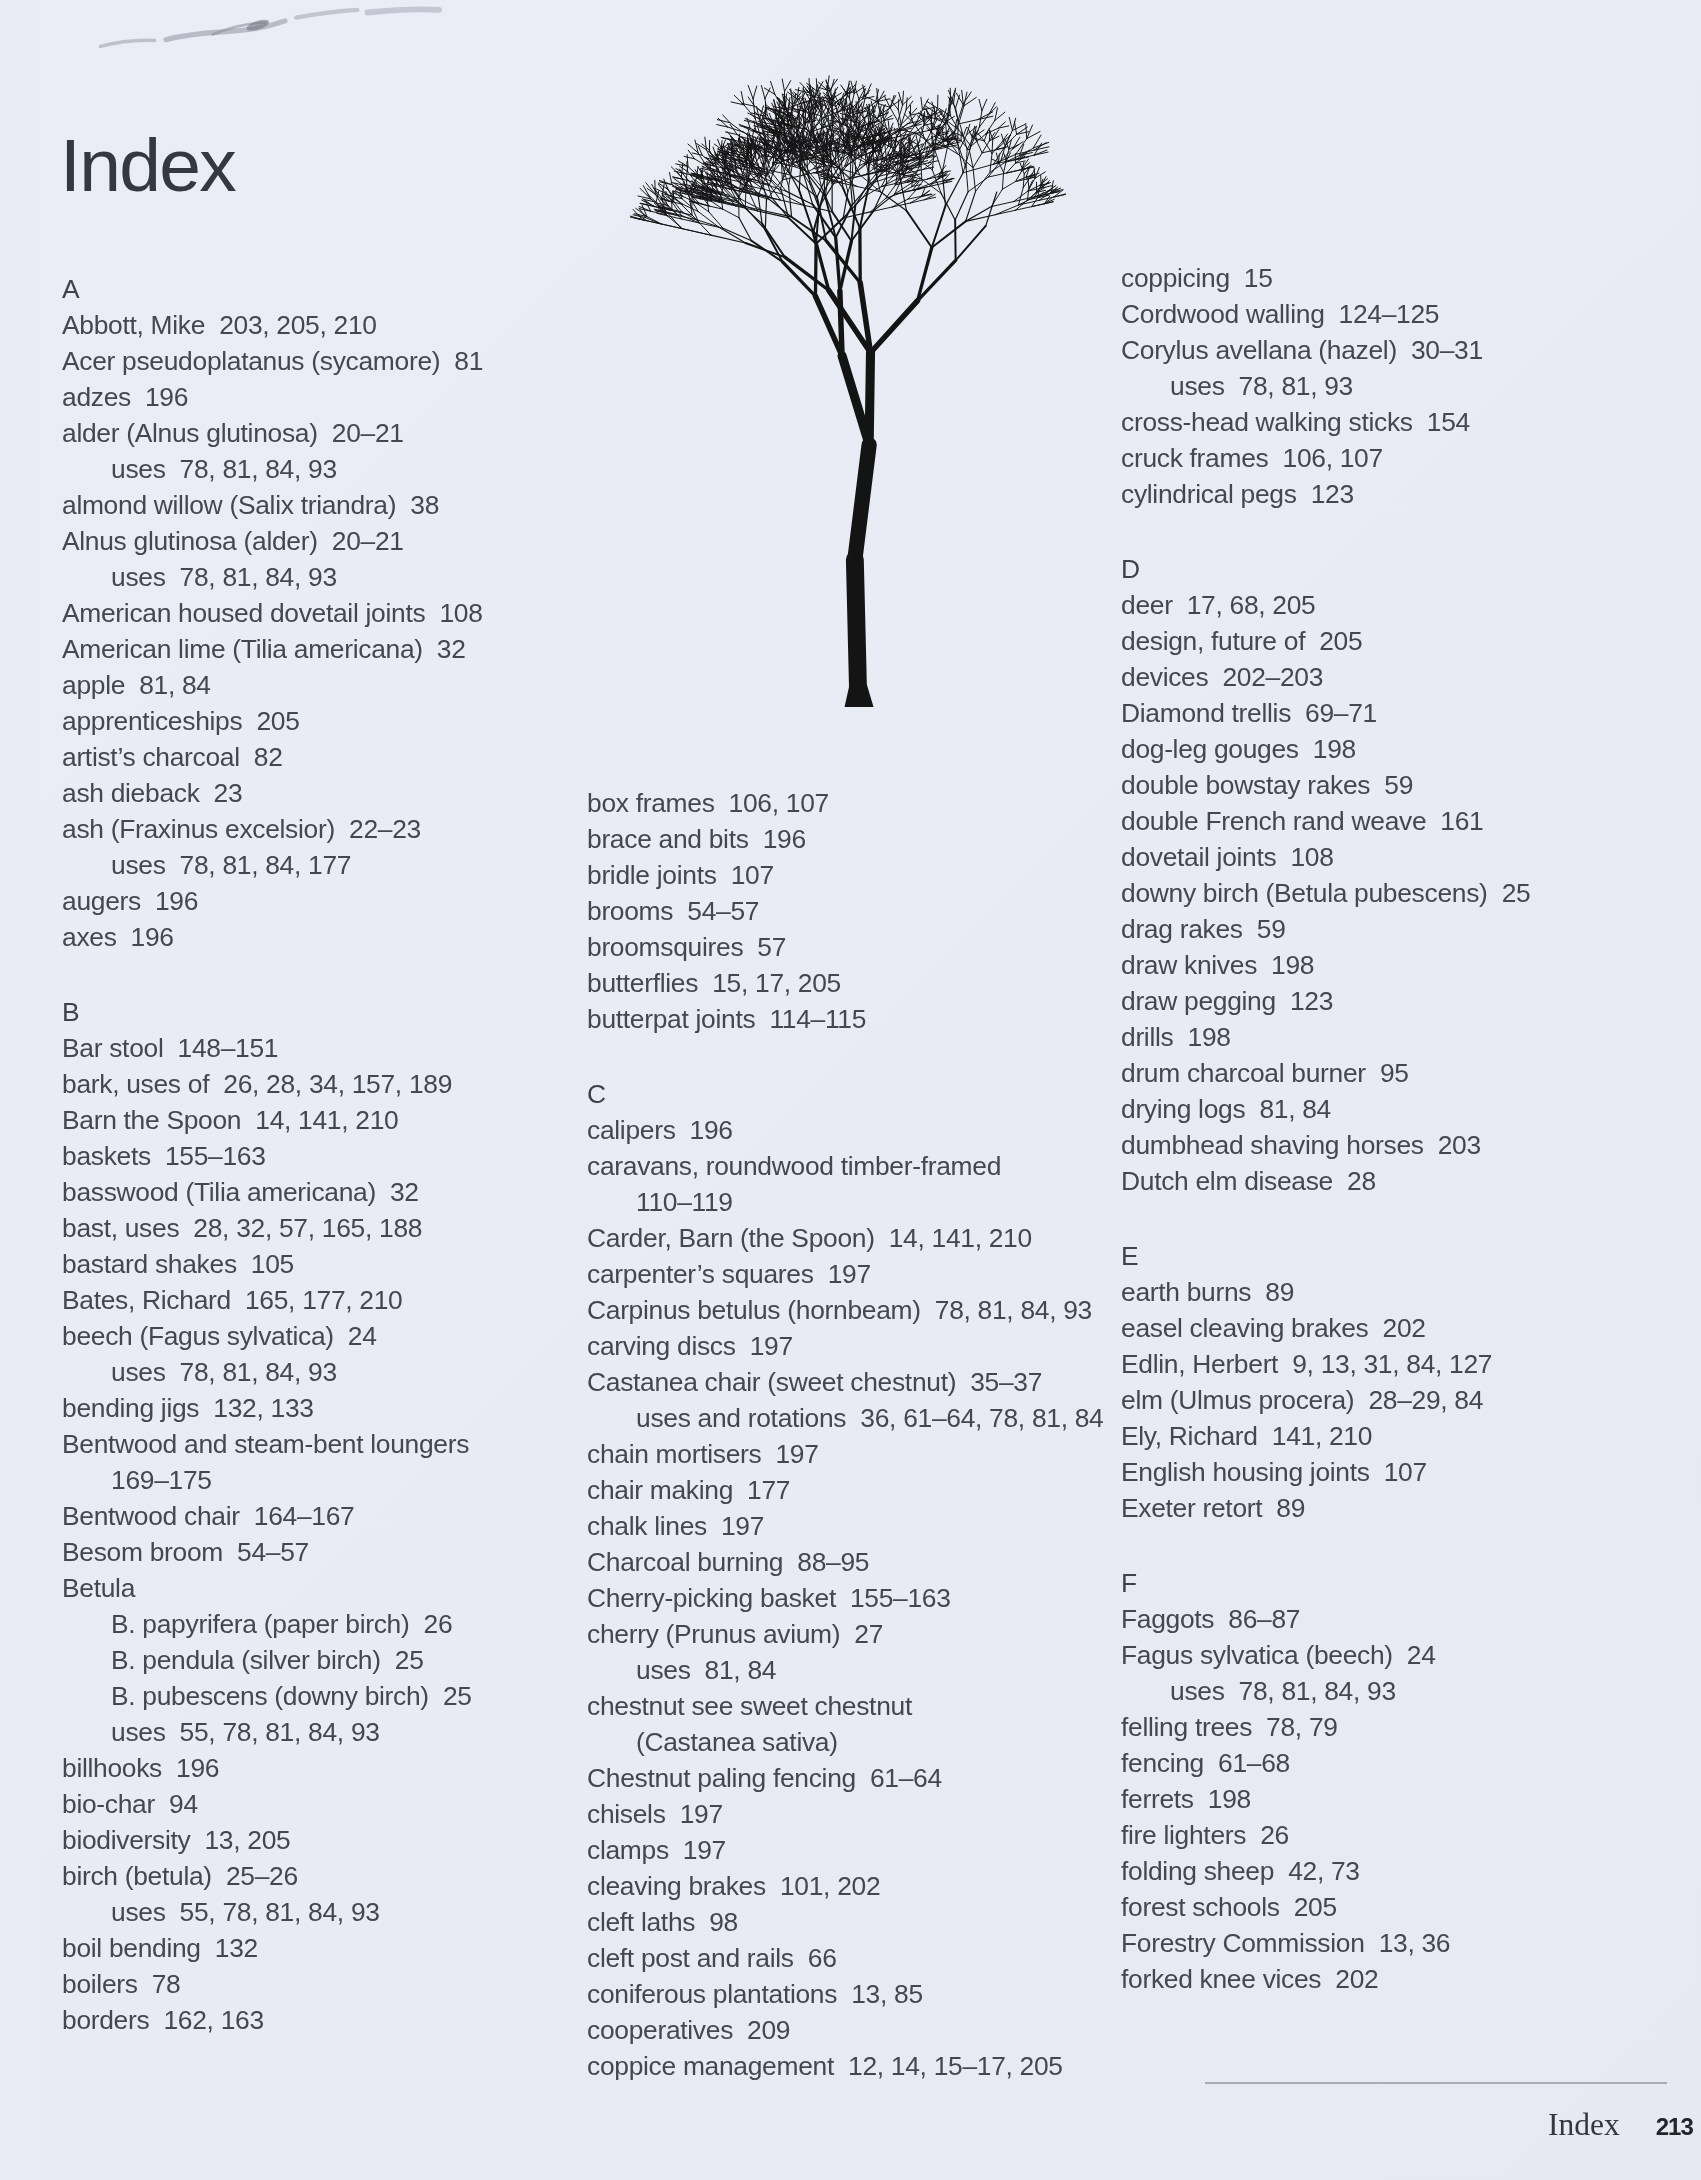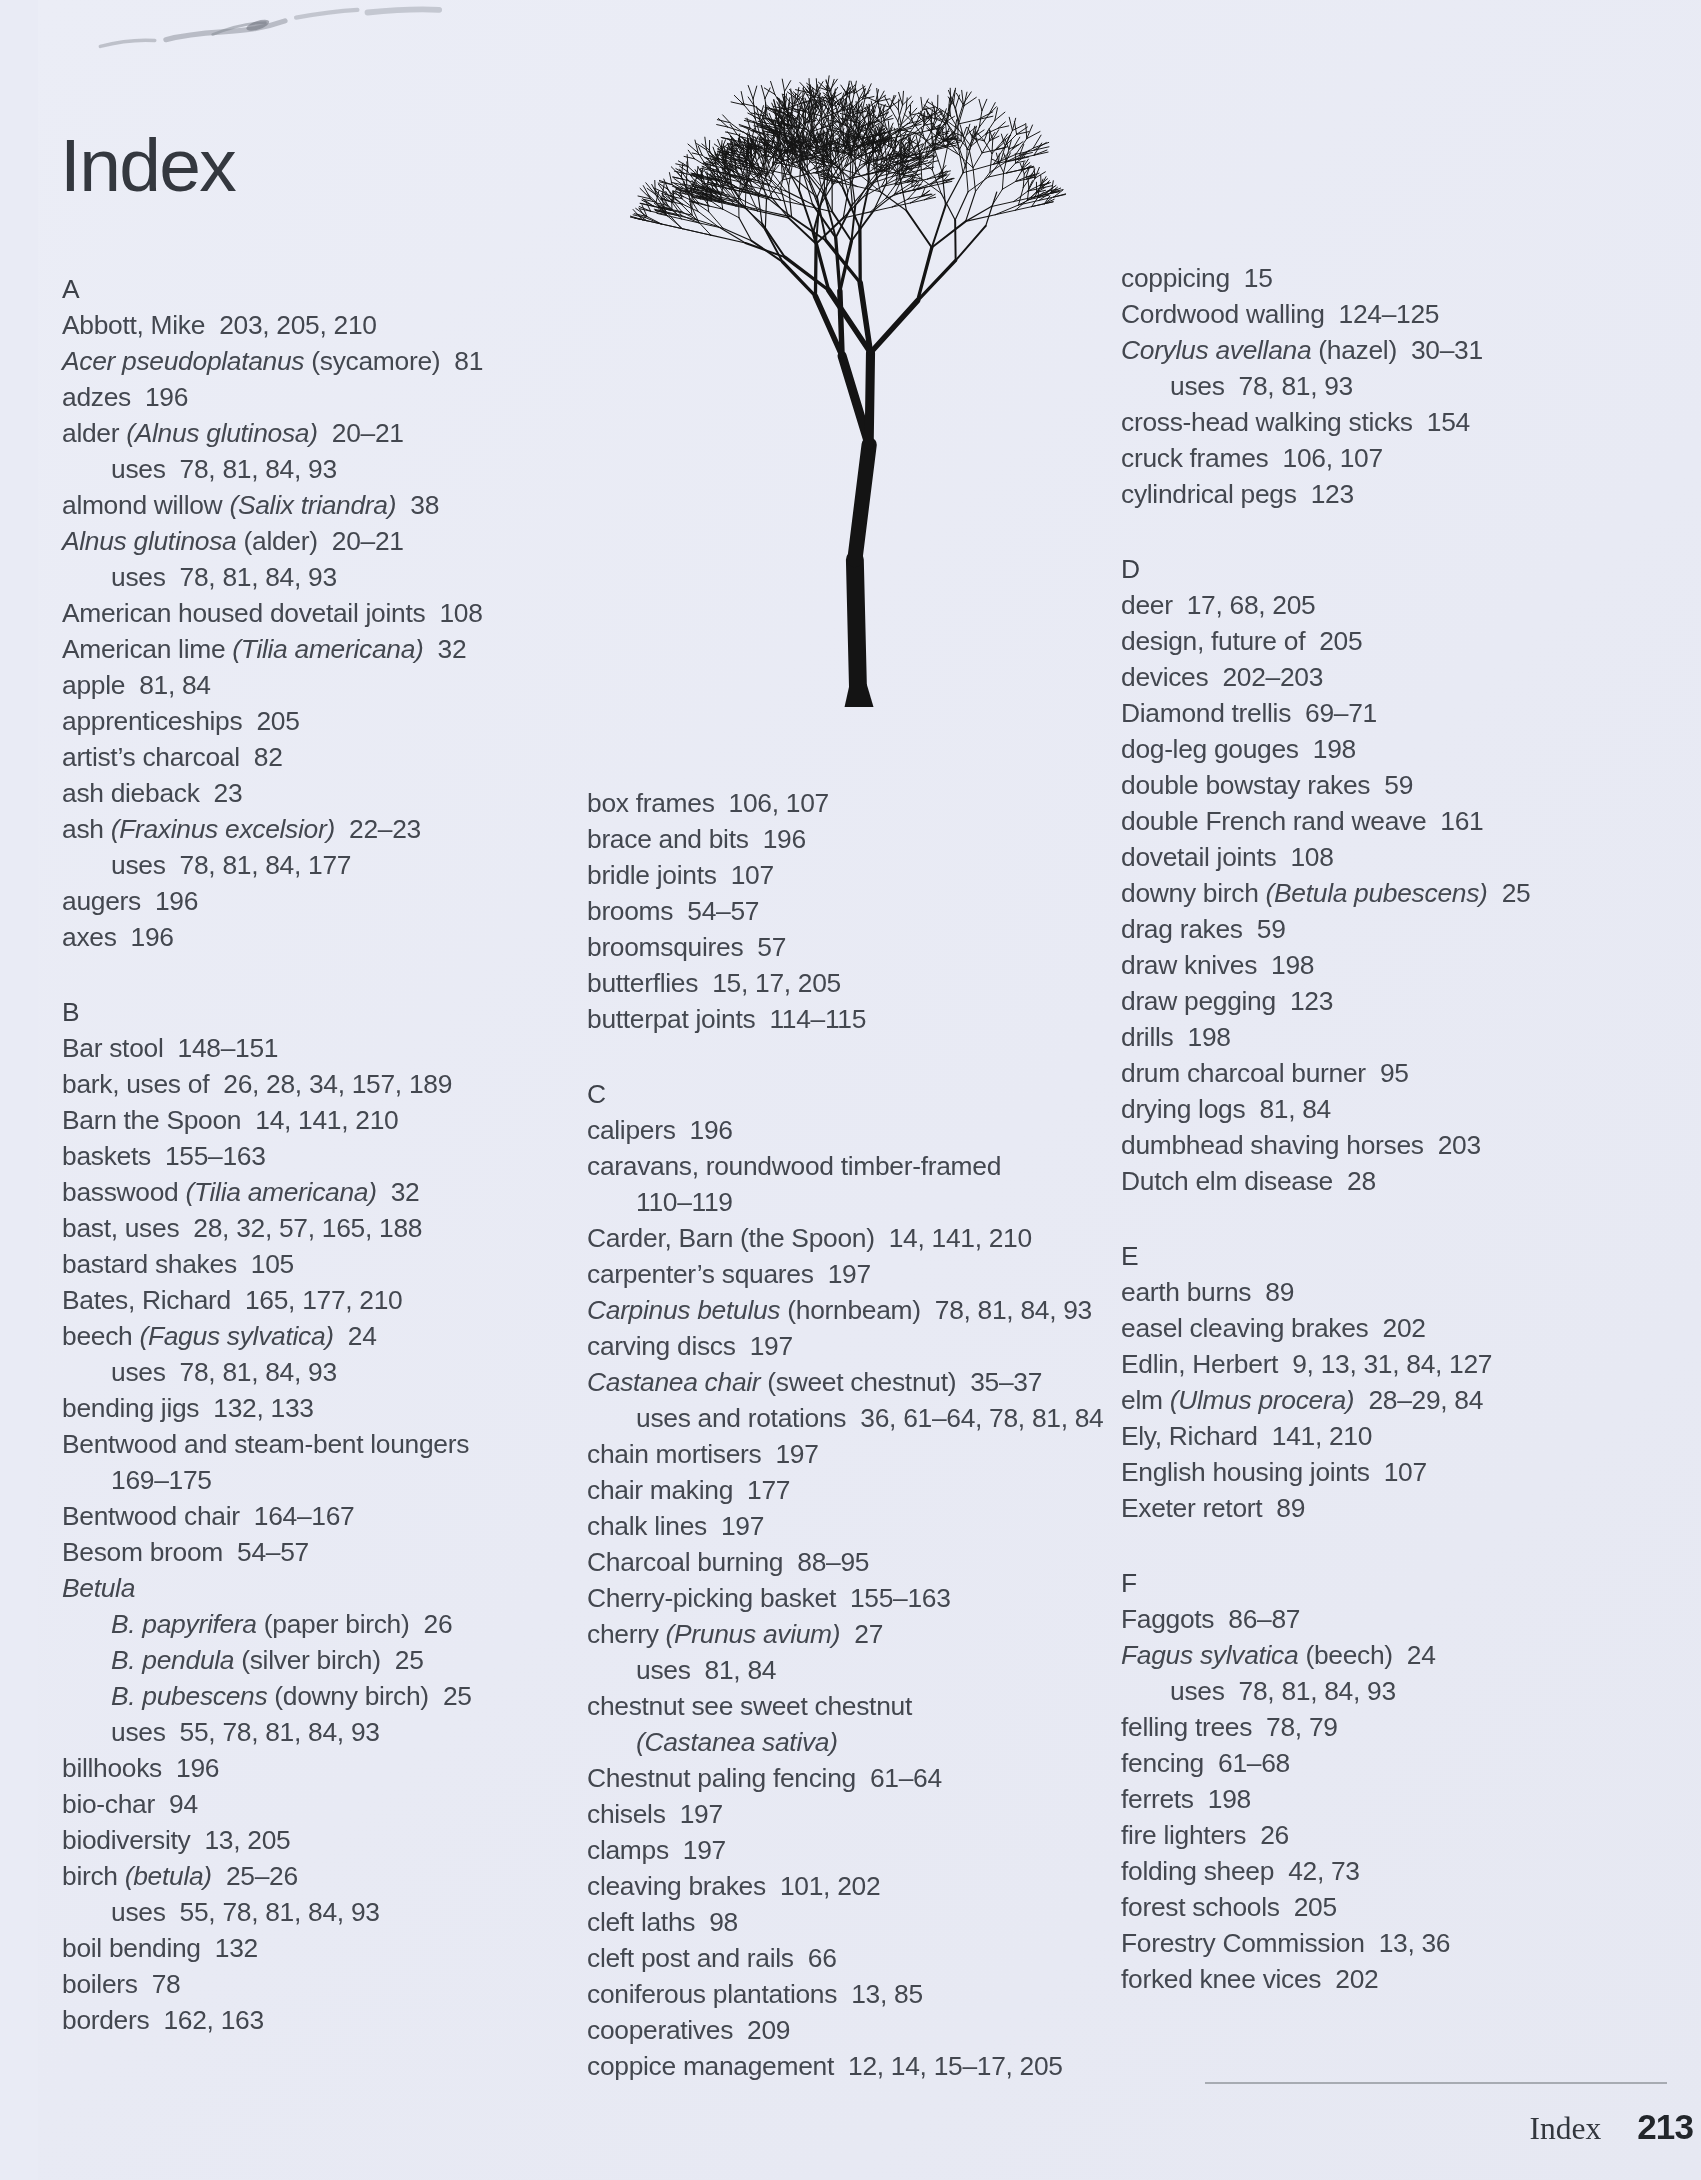--- a/index.html
+++ b/index.html
@@ -17,30 +17,30 @@
   #col1{left:24px;top:271px;width:511px;}
   #col2{left:549px;top:785px;width:545px;}
   #col3{left:1083px;top:260px;width:562px;}
   .line{
     white-space:pre;height:36px;line-height:36px;
     font-size:26.4px;letter-spacing:-0.3px;color:#43474f;
   }
   .line.head{margin-top:39px;color:#3d4149;}
   .col > .line.head:first-child{margin-top:0;}
   .line.ind{padding-left:49px;}
-  .it{font-style:italic;}
+  .it{}
   #tree-wrap{position:absolute;left:592px;top:47px;width:464px;height:660px;}
   #tree-wrap svg{width:100%;height:100%;display:block;}
   .footrule{position:absolute;left:1167px;top:2082px;width:462px;height:1.7px;background:#a7abb2;}
   .footer{
     position:absolute;left:1167px;top:2107px;width:488px;
     display:flex;justify-content:flex-end;align-items:baseline;gap:36px;
   }
   .flab{font-family:"Liberation Serif","DejaVu Serif",serif;font-size:31.5px;color:#33373e;}
-  .fnum{font-size:35px;font-weight:bold;letter-spacing:-0.9px;color:#22262b;}
+  .fnum{font-size:24px;font-weight:bold;letter-spacing:-0.9px;color:#22262b;}
   #scuff{position:absolute;left:47px;top:1.7px;width:366px;height:60px;}
 </style>
 </head>
 <body>
 
 <div class="page">
 
   <svg id="scuff" viewBox="0 0 430 70">
     <g fill="none" stroke="#878c95" stroke-linecap="round">
       <path d="M18,52 q34,-9 64,-7" stroke-width="4" opacity="0.45"></path>

